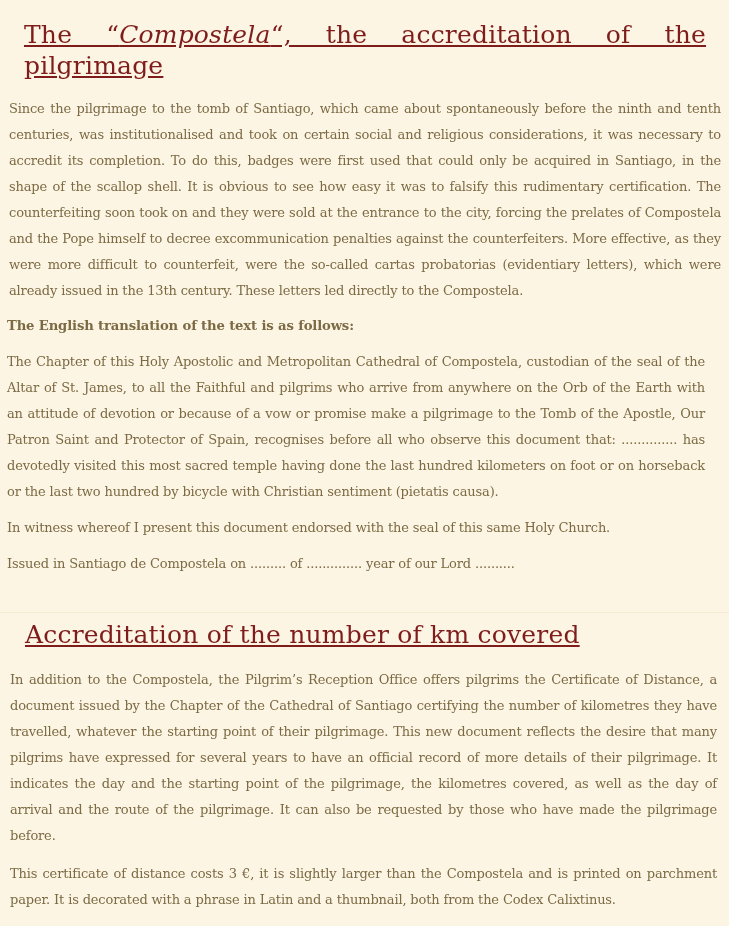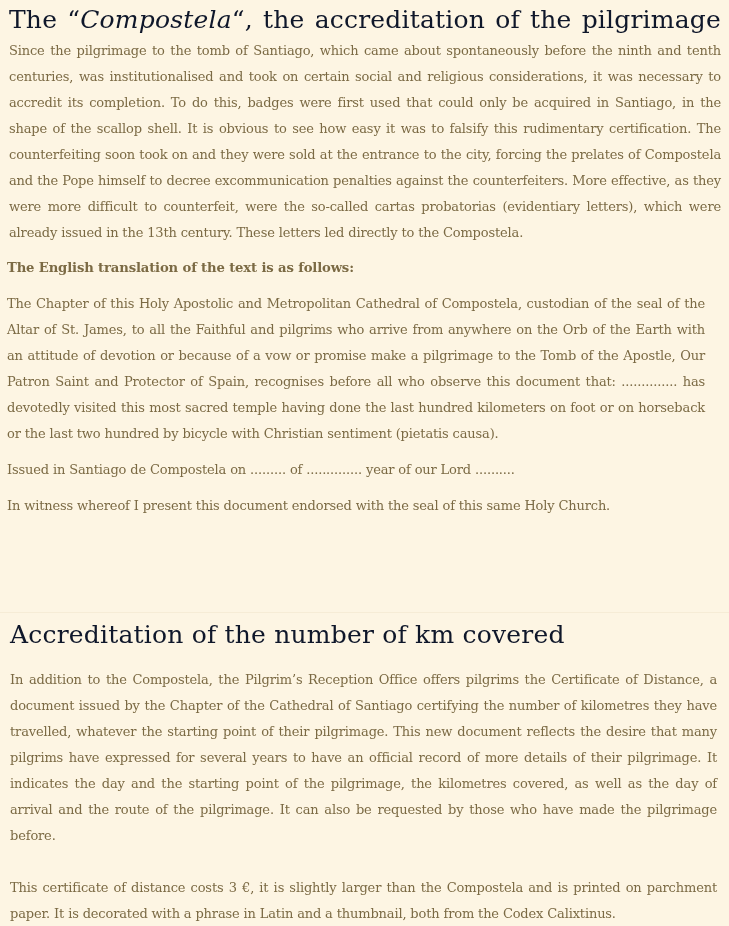--- a/index.html
+++ b/index.html
@@ -20,28 +20,29 @@
     }
     .sec1 {
       padding: 4px 8px 0 9px;
       height: 613px;
       border-bottom: 1px solid #f6ecd6;
     }
     .sec2 {
       padding: 3px 12px 0 10px;
     }
     h2 {
-      margin: 0;
+      margin: 15px;
       font-weight: normal;
       font-size: 25px;
       line-height: 31px;
       letter-spacing: 0.2px;
-      color: #0f172a;
+      color: #7f1d1d;
       text-align: justify;
       text-align-last: left;
+      text-decoration: underline;
     }
     .sec1 h2 {
       text-align: justify;
     }
     h2 .title-line1 {
       display: block;
       text-align: justify;
       text-align-last: justify;
     }
     h2 em {
@@ -71,37 +72,37 @@
     }
     .sec2 h2 {
       font-size: 25px;
       line-height: 32px;
       margin-top: 3px;
     }
     .sec2 p.p-a {
       margin-top: 16px;
     }
     .sec2 p.p-b {
-      margin-top: 26px;
+      margin-top: 12px;
     }
   </style>
 </head>
 <body>
 
 <div class="section sec1">
   <h2>
     <span class="title-line1"><span>The “</span><em>Compostela</em><span>“, the accreditation of the pilgrimage</span></span>
   </h2>
   <p class="p-intro">Since the pilgrimage to the tomb of Santiago, which came about spontaneously before the ninth and tenth centuries, was institutionalised and took on certain social and religious considerations, it was necessary to accredit its completion. To do this, badges were first used that could only be acquired in Santiago, in the shape of the scallop shell. It is obvious to see how easy it was to falsify this rudimentary certification. The counterfeiting soon took on and they were sold at the entrance to the city, forcing the prelates of Compostela and the Pope himself to decree excommunication penalties against the counterfeiters. More effective, as they were more difficult to counterfeit, were the so-called cartas probatorias (evidentiary letters), which were already issued in the 13th century. These letters led directly to the Compostela.</p>
 
   <div class="translation">
     <p class="bold">The English translation of the text is as follows:</p>
     <p>The Chapter of this Holy Apostolic and Metropolitan Cathedral of Compostela, custodian of the seal of the Altar of St. James, to all the Faithful and pilgrims who arrive from anywhere on the Orb of the Earth with an attitude of devotion or because of a vow or promise make a pilgrimage to the Tomb of the Apostle, Our Patron Saint and Protector of Spain, recognises before all who observe this document that: .............. has devotedly visited this most sacred temple having done the last hundred kilometers on foot or on horseback or the last two hundred by bicycle with Christian sentiment (pietatis causa).</p>
+    <p>In witness whereof I present this document endorsed with the seal of this same Holy Church.</p>
     <p>Issued in Santiago de Compostela on ......... of .............. year of our Lord ..........</p>
-    <p>In witness whereof I present this document endorsed with the seal of this same Holy Church.</p>
   </div>
 </div>
 
 <div class="section sec2">
   <h2>Accreditation of the number of km covered</h2>
   <p class="p-a">In addition to the Compostela, the Pilgrim’s Reception Office offers pilgrims the Certificate of Distance, a document issued by the Chapter of the Cathedral of Santiago certifying the number of kilometres they have travelled, whatever the starting point of their pilgrimage. This new document reflects the desire that many pilgrims have expressed for several years to have an official record of more details of their pilgrimage. It indicates the day and the starting point of the pilgrimage, the kilometres covered, as well as the day of arrival and the route of the pilgrimage. It can also be requested by those who have made the pilgrimage before.</p>
   <p class="p-b">This certificate of distance costs 3 €, it is slightly larger than the Compostela and is printed on parchment paper. It is decorated with a phrase in Latin and a thumbnail, both from the Codex Calixtinus.</p>
 </div>
 
 </body></html>

